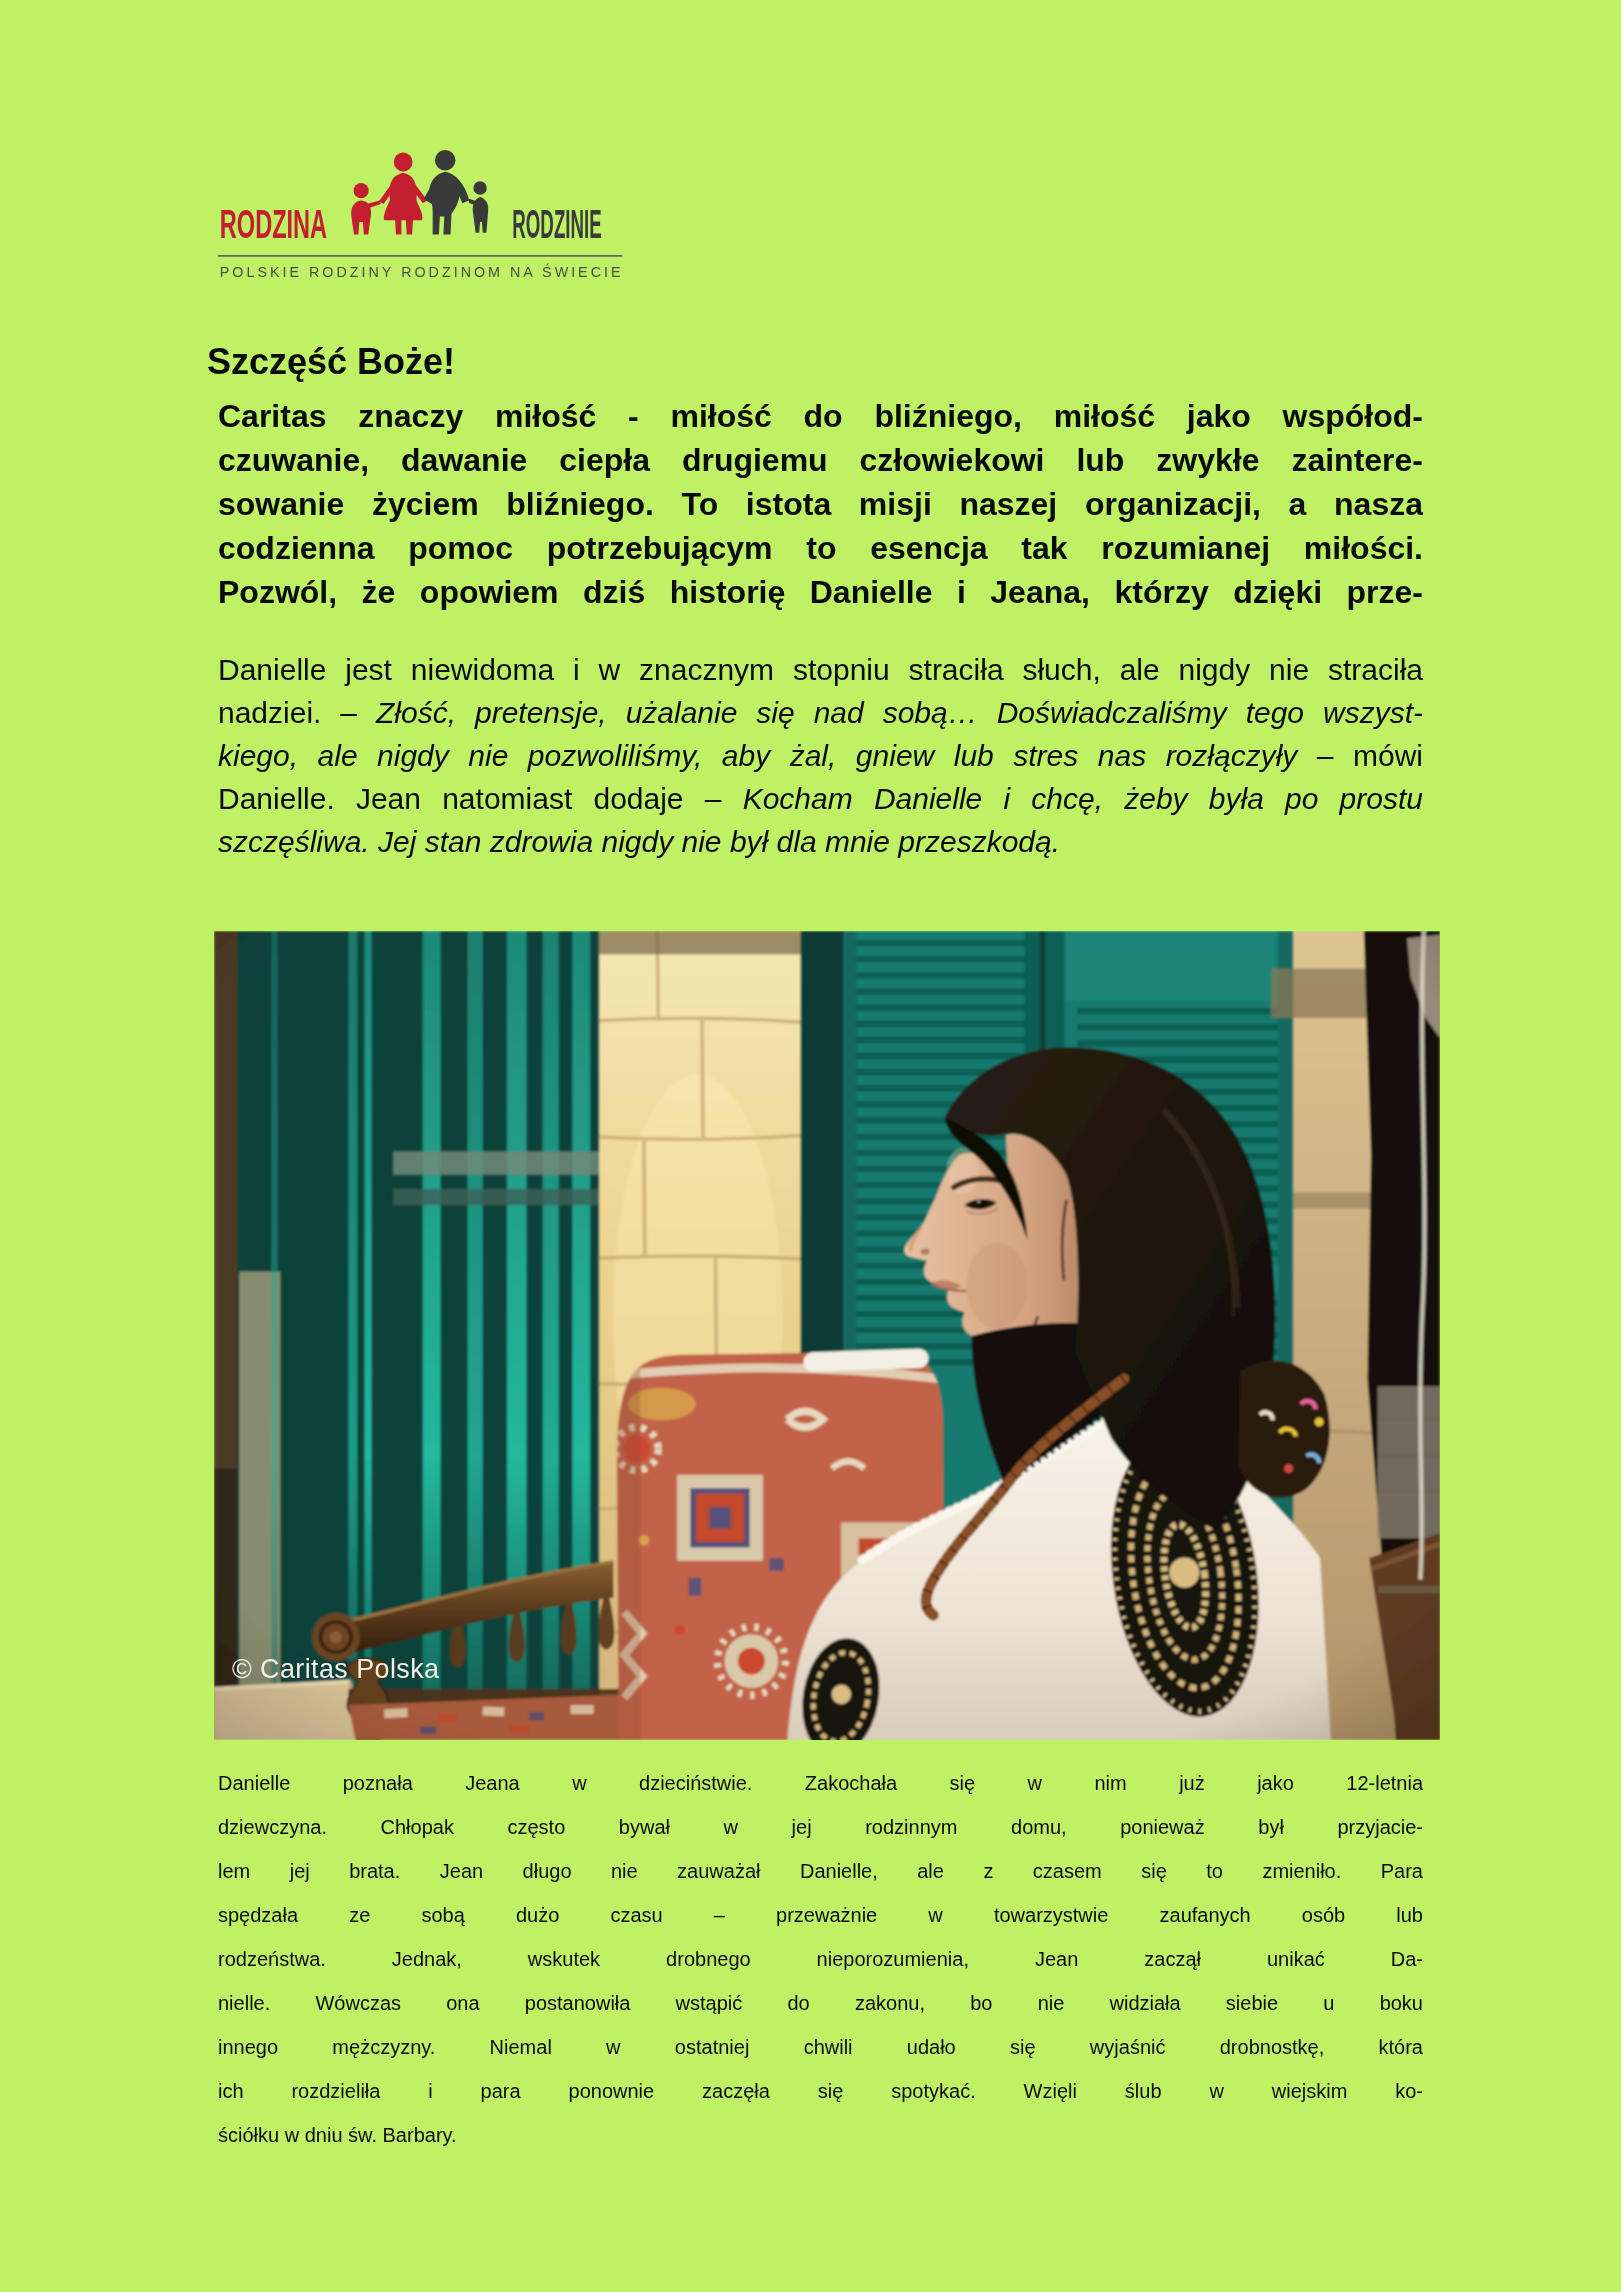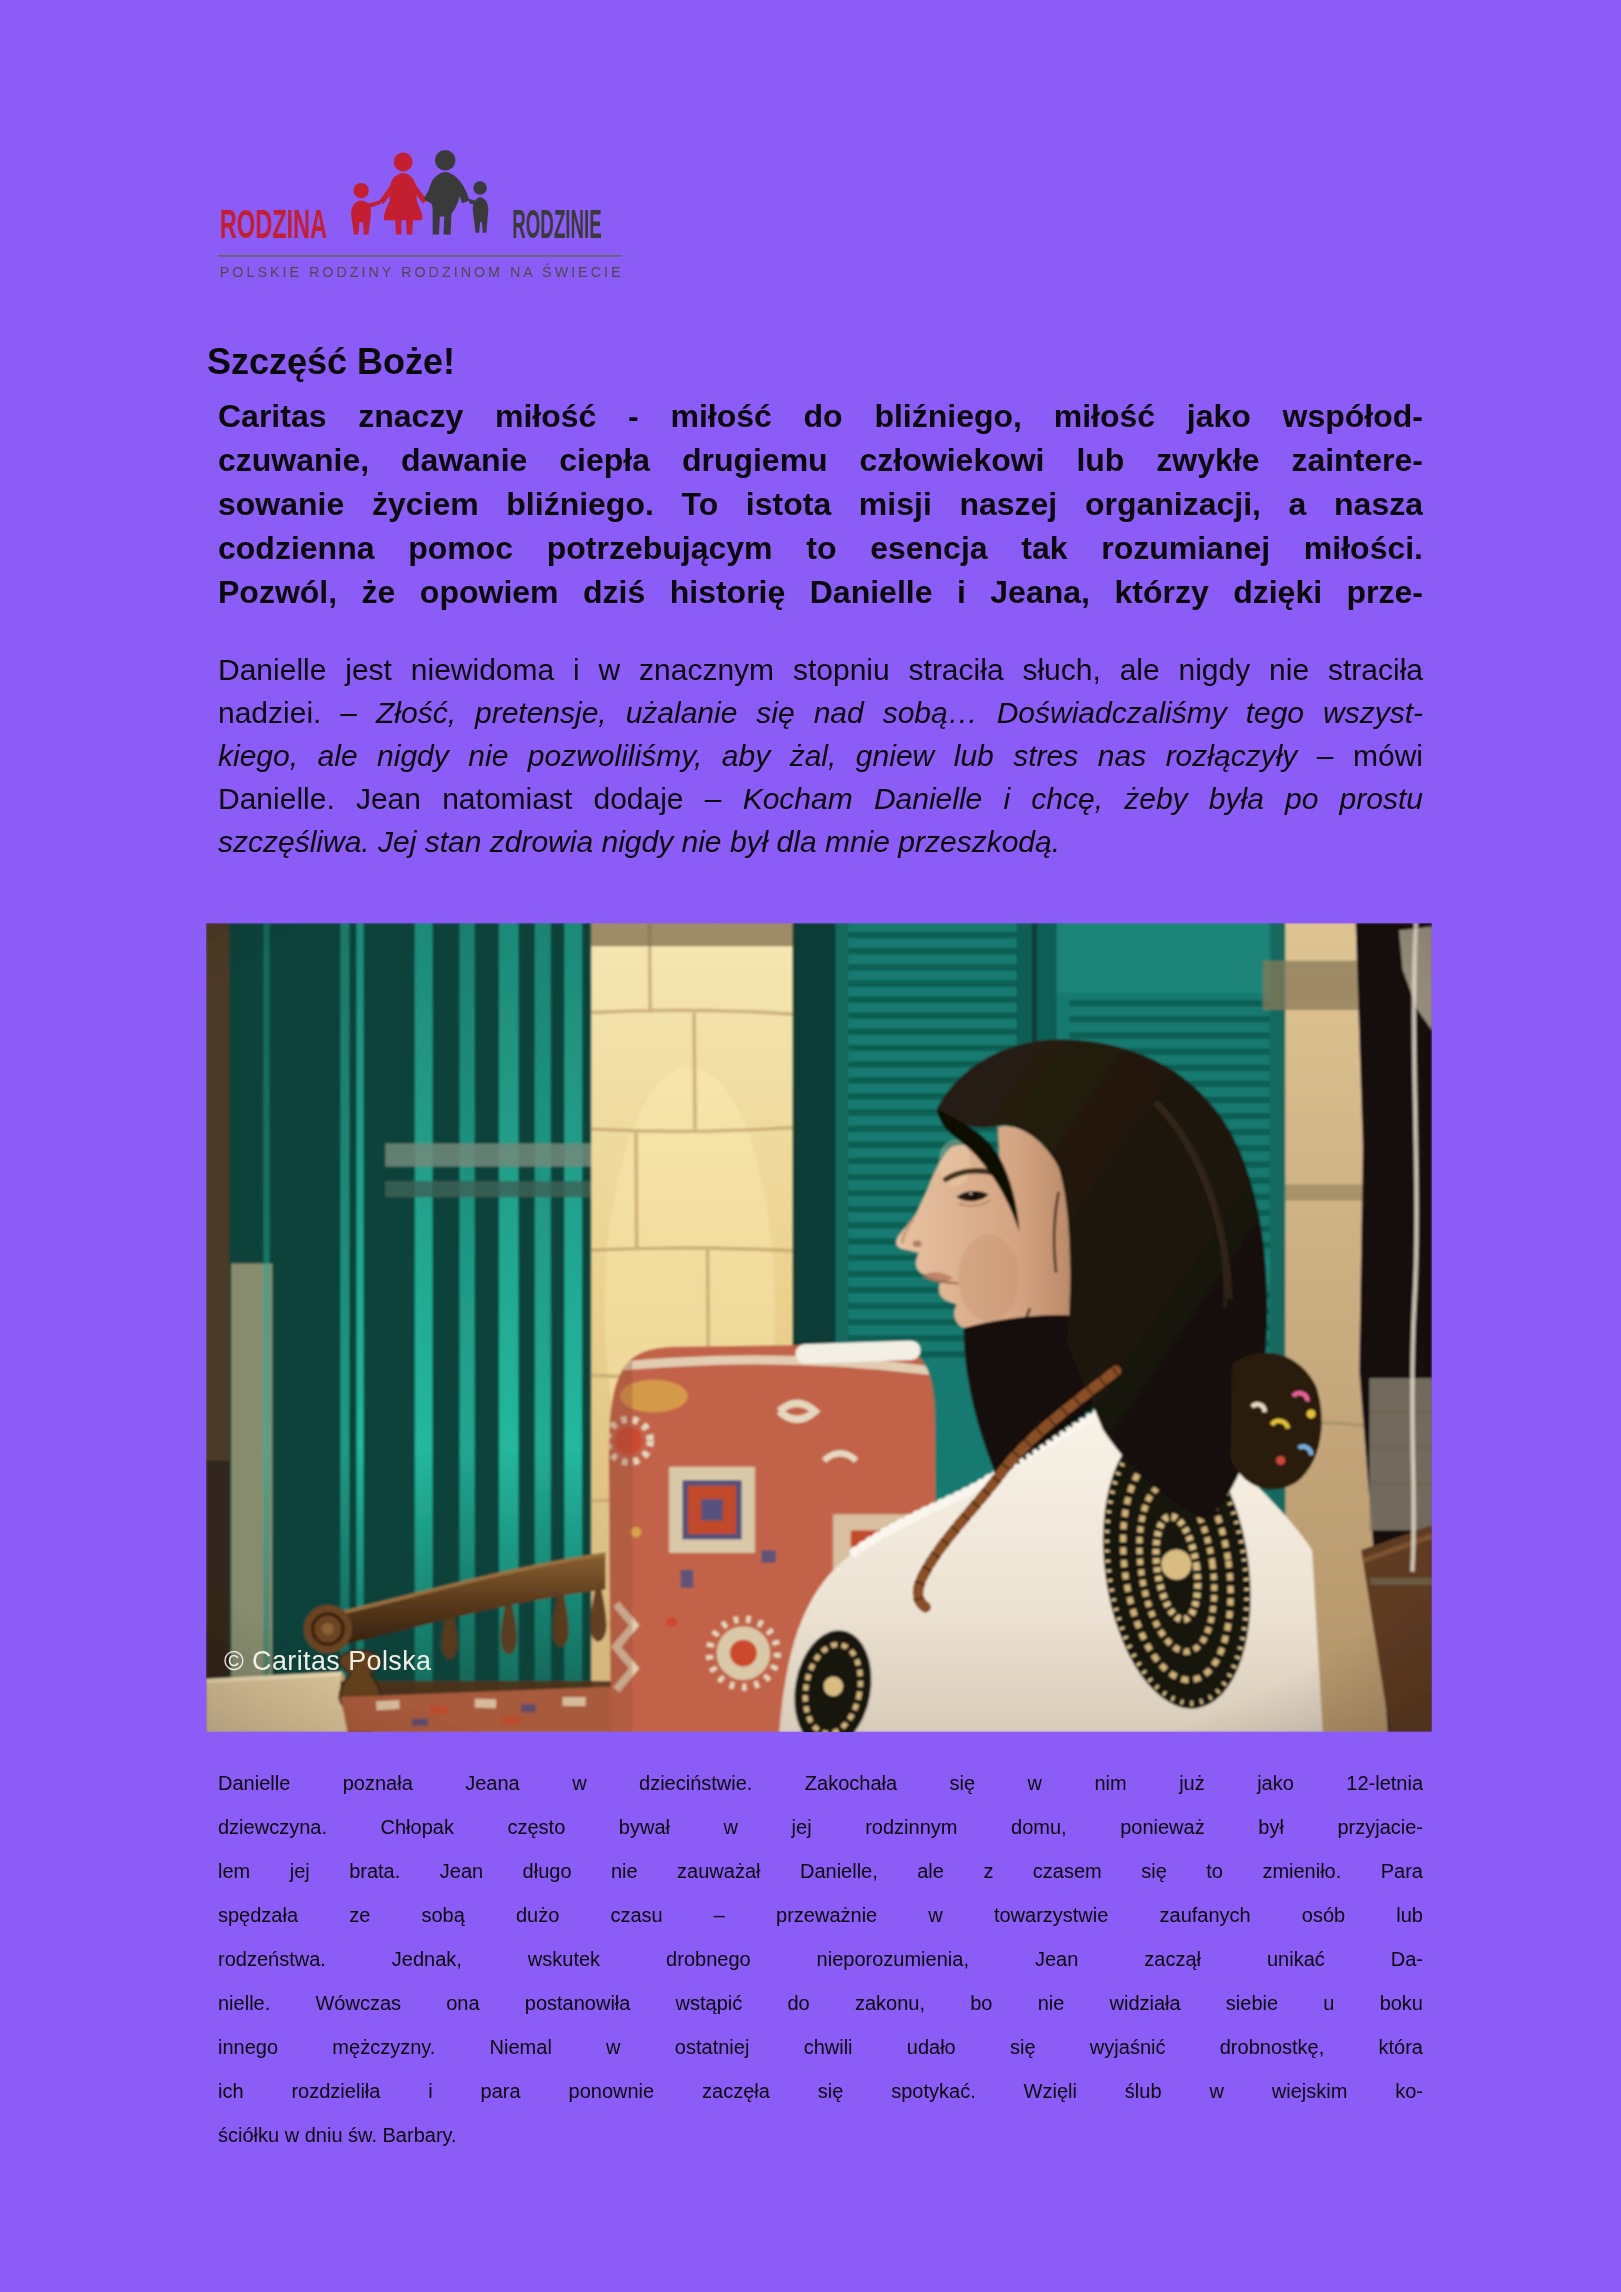--- a/index.html
+++ b/index.html
@@ -1,19 +1,19 @@
 <!DOCTYPE html>
 <html style="font-size:14.3px"><head>
 <meta charset="utf-8">
 <style>
   html,body{margin:0;padding:0;background:#e8e8e8;}
   .page{
     position:relative;
     width:1621px;height:2293px;
-    background:#8b5cf6;
+    background:#bef264;
     font-family:"Liberation Sans", sans-serif;
     color:#0a0a0a;
     overflow:hidden;
   }
   
   .logo{position:absolute;left:218px;top:145px;width:407px;height:136px;}
   .logo text{font-family:"Liberation Sans", sans-serif;}
   .logo .word{font-weight:bold;font-size:46px;}
   .logo .tagline{font-size:16px;fill:#4a4a4a;}
   
@@ -28,21 +28,21 @@
   }
   .para .tline-last{text-align-last:left;}
   .para em{font-style:italic;}
   .para-bold{top:394px;font-size:32px;font-weight:bold;}
   .para-bold .tline{line-height:44px;height:44px;}
   .para-story{top:648px;font-size:30px;}
   .para-story .tline{line-height:43px;height:43px;}
   .para-closing{top:1761px;font-size:20px;}
   .para-closing .tline{line-height:44px;height:44px;}
   
-  .photo{position:absolute;left:198px;top:915px;width:1226px;height:809px;margin:8px;}
+  .photo{position:absolute;left:198px;top:915px;width:1226px;height:809px;margin:16px;}
   .photo svg{display:block;width:1226px;height:809px;}
   .credit-text{font-family:"Liberation Sans", sans-serif;font-size:30px;fill:#f2efe8;letter-spacing:.5px;}
 </style>
 </head>
 <body>
 
 <div class="page">
 
   <svg class="logo" viewBox="0 0 455 152" aria-hidden="true">
     <text class="word" x="2" y="104" fill="#c41f30" textLength="120" lengthAdjust="spacingAndGlyphs">RODZINA</text>

